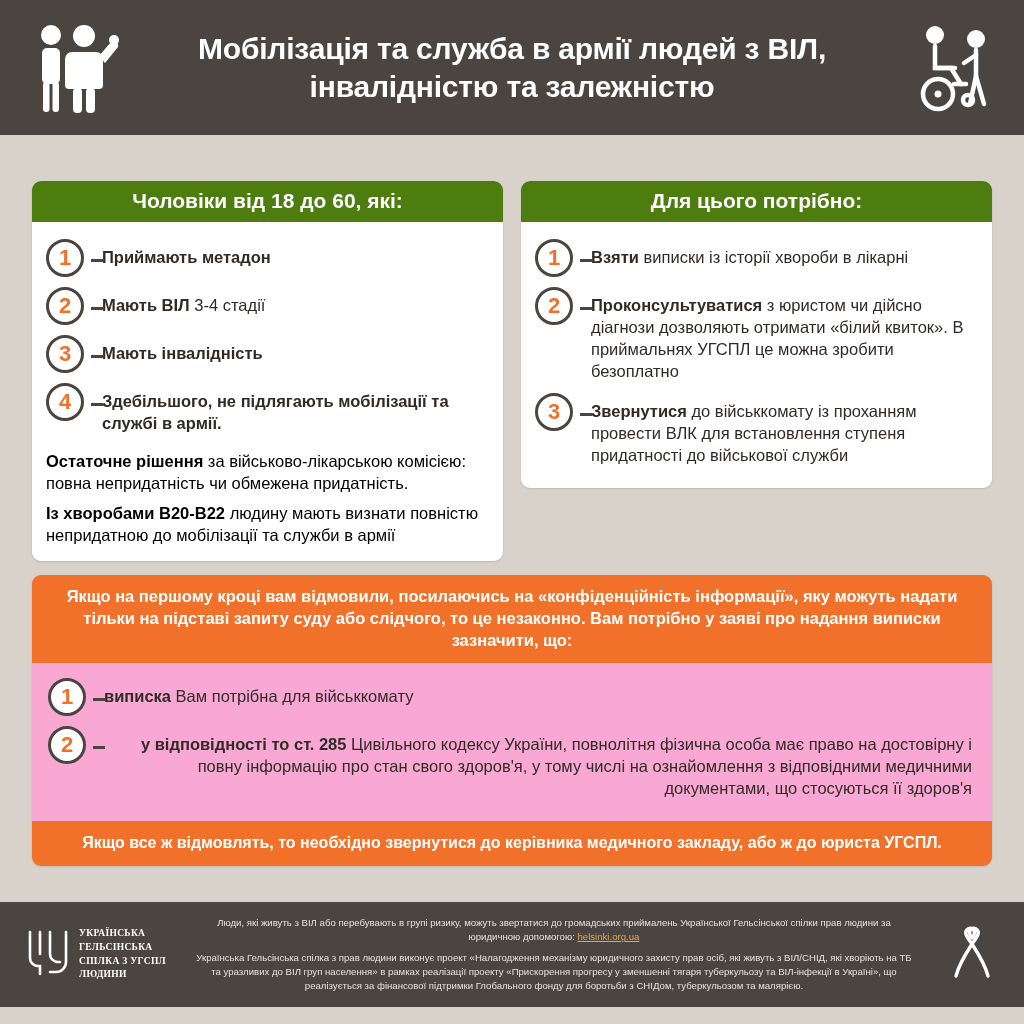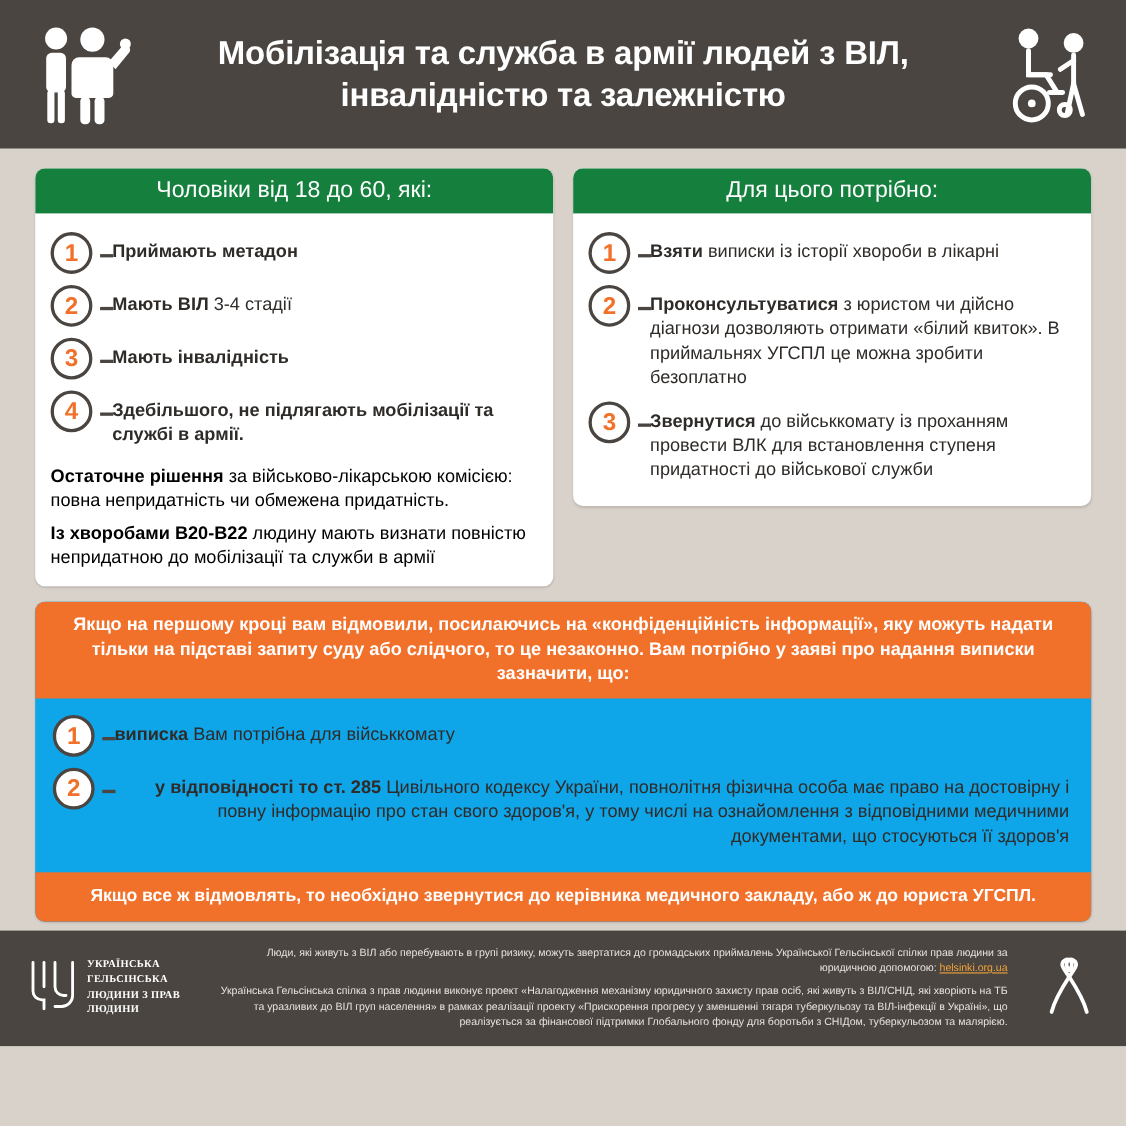--- a/index.html
+++ b/index.html
@@ -8,20 +8,21 @@
     font-family: "Liberation Sans", sans-serif;
     background: #d9d2cb;
     overflow: hidden;
   }
   .page {
     position: relative;
     width: 1024px; height: 776px;
     background: #d9d2cb;
     display: flex;
     flex-direction: column;
+    gap: 28px;
   }
 
   
   .header {
     background: #4a4540;
     height: 135px;
     display: flex;
     align-items: center;
     justify-content: space-between;
     padding: 0 26px;
@@ -66,24 +67,24 @@
     flex-direction: column;
   }
 
   .card {
     background: #ffffff;
     border-radius: 9px;
     overflow: hidden;
     box-shadow: 0 1px 2px rgba(0,0,0,0.12);
   }
   .card-header {
-    background: #15803d;
+    background: #4d7c0f;
     color: #ffffff;
     font-size: 21px;
-    font-weight: normal;
+    font-weight: bold;
     text-align: center;
     padding: 8px 8px 9px 8px;
   }
   .card-body {
     padding: 14px 16px 14px 14px;
   }
 
   
   .num-list { display: flex; flex-direction: column; }
   .num-item {
@@ -128,21 +129,21 @@
   .note {
     font-size: 16.5px;
     line-height: 1.32;
     color: #000000;
     margin-top: 9px;
   }
   .note b { font-weight: bold; }
 
   
   .wide-card {
-    background: #0ea5e9;
+    background: #f9a8d4;
     border-radius: 9px;
     overflow: hidden;
     box-shadow: 0 1px 2px rgba(0,0,0,0.12);
   }
   .wide-banner {
     background: #f2712a;
     color: #fff;
     text-align: center;
     font-size: 16.5px;
     font-weight: bold;
@@ -183,21 +184,21 @@
     font-size: 9.5px;
     font-weight: bold;
     line-height: 1.45;
     letter-spacing: 0.3px;
   }
   .footer-text {
     flex: 1 1 auto;
     color: #e6e2de;
     font-size: 9.6px;
     line-height: 1.45;
-    text-align: right;
+    text-align: center;
     padding: 0 10px;
   }
   .footer-text p { margin-bottom: 7px; }
   .footer-text p:last-child { margin-bottom: 0; }
   .footer-link { color: #f2a33a; text-decoration: underline; }
   .footer-ribbon { flex: 0 0 auto; width: 60px; display: flex; justify-content: center; }
 </style>
 </head>
 <body>
 
@@ -337,21 +338,21 @@
         <svg width="44" height="50" viewBox="0 0 44 50" fill="none" stroke="#ffffff" stroke-width="2.6" aria-hidden="true">
           <path d="M4 4 v26 a8 8 0 0 0 8 8 h2 v8" stroke-linecap="round"></path>
           <path d="M14 4 v22" stroke-linecap="round"></path>
           <path d="M24 4 v22 a8 8 0 0 0 8 8 h2" stroke-linecap="round"></path>
           <path d="M40 4 v30 a10 10 0 0 1 -10 10 h-6" stroke-linecap="round"></path>
         </svg>
       </span>
       <div class="footer-logo-text">
         <div>УКРАЇНСЬКА</div>
         <div>ГЕЛЬСІНСЬКА</div>
-        <div>ЛЮДИНИ З ПРАВ</div>
+        <div>СПІЛКА З УГСПЛ</div>
         <div>ЛЮДИНИ</div>
       </div>
     </div>
 
     <div class="footer-text">
       <p><span>Люди, які живуть з ВІЛ або перебувають в групі ризику, можуть звертатися до громадських приймалень Української Гельсінської спілки прав людини за юридичною допомогою: </span><a class="footer-link" href="#">helsinki.org.ua</a></p>
       <p>Українська Гельсінська спілка з прав людини виконує проект «Налагодження механізму юридичного захисту прав осіб, які живуть з ВІЛ/СНІД, які хворіють на ТБ та уразливих до ВІЛ груп населення» в рамках реалізації проекту «Прискорення прогресу у зменшенні тягаря туберкульозу та ВІЛ-інфекції в Україні», що реалізується за фінансової підтримки Глобального фонду для боротьби з СНІДом, туберкульозом та малярією.</p>
     </div>
 
     <div class="footer-ribbon">

